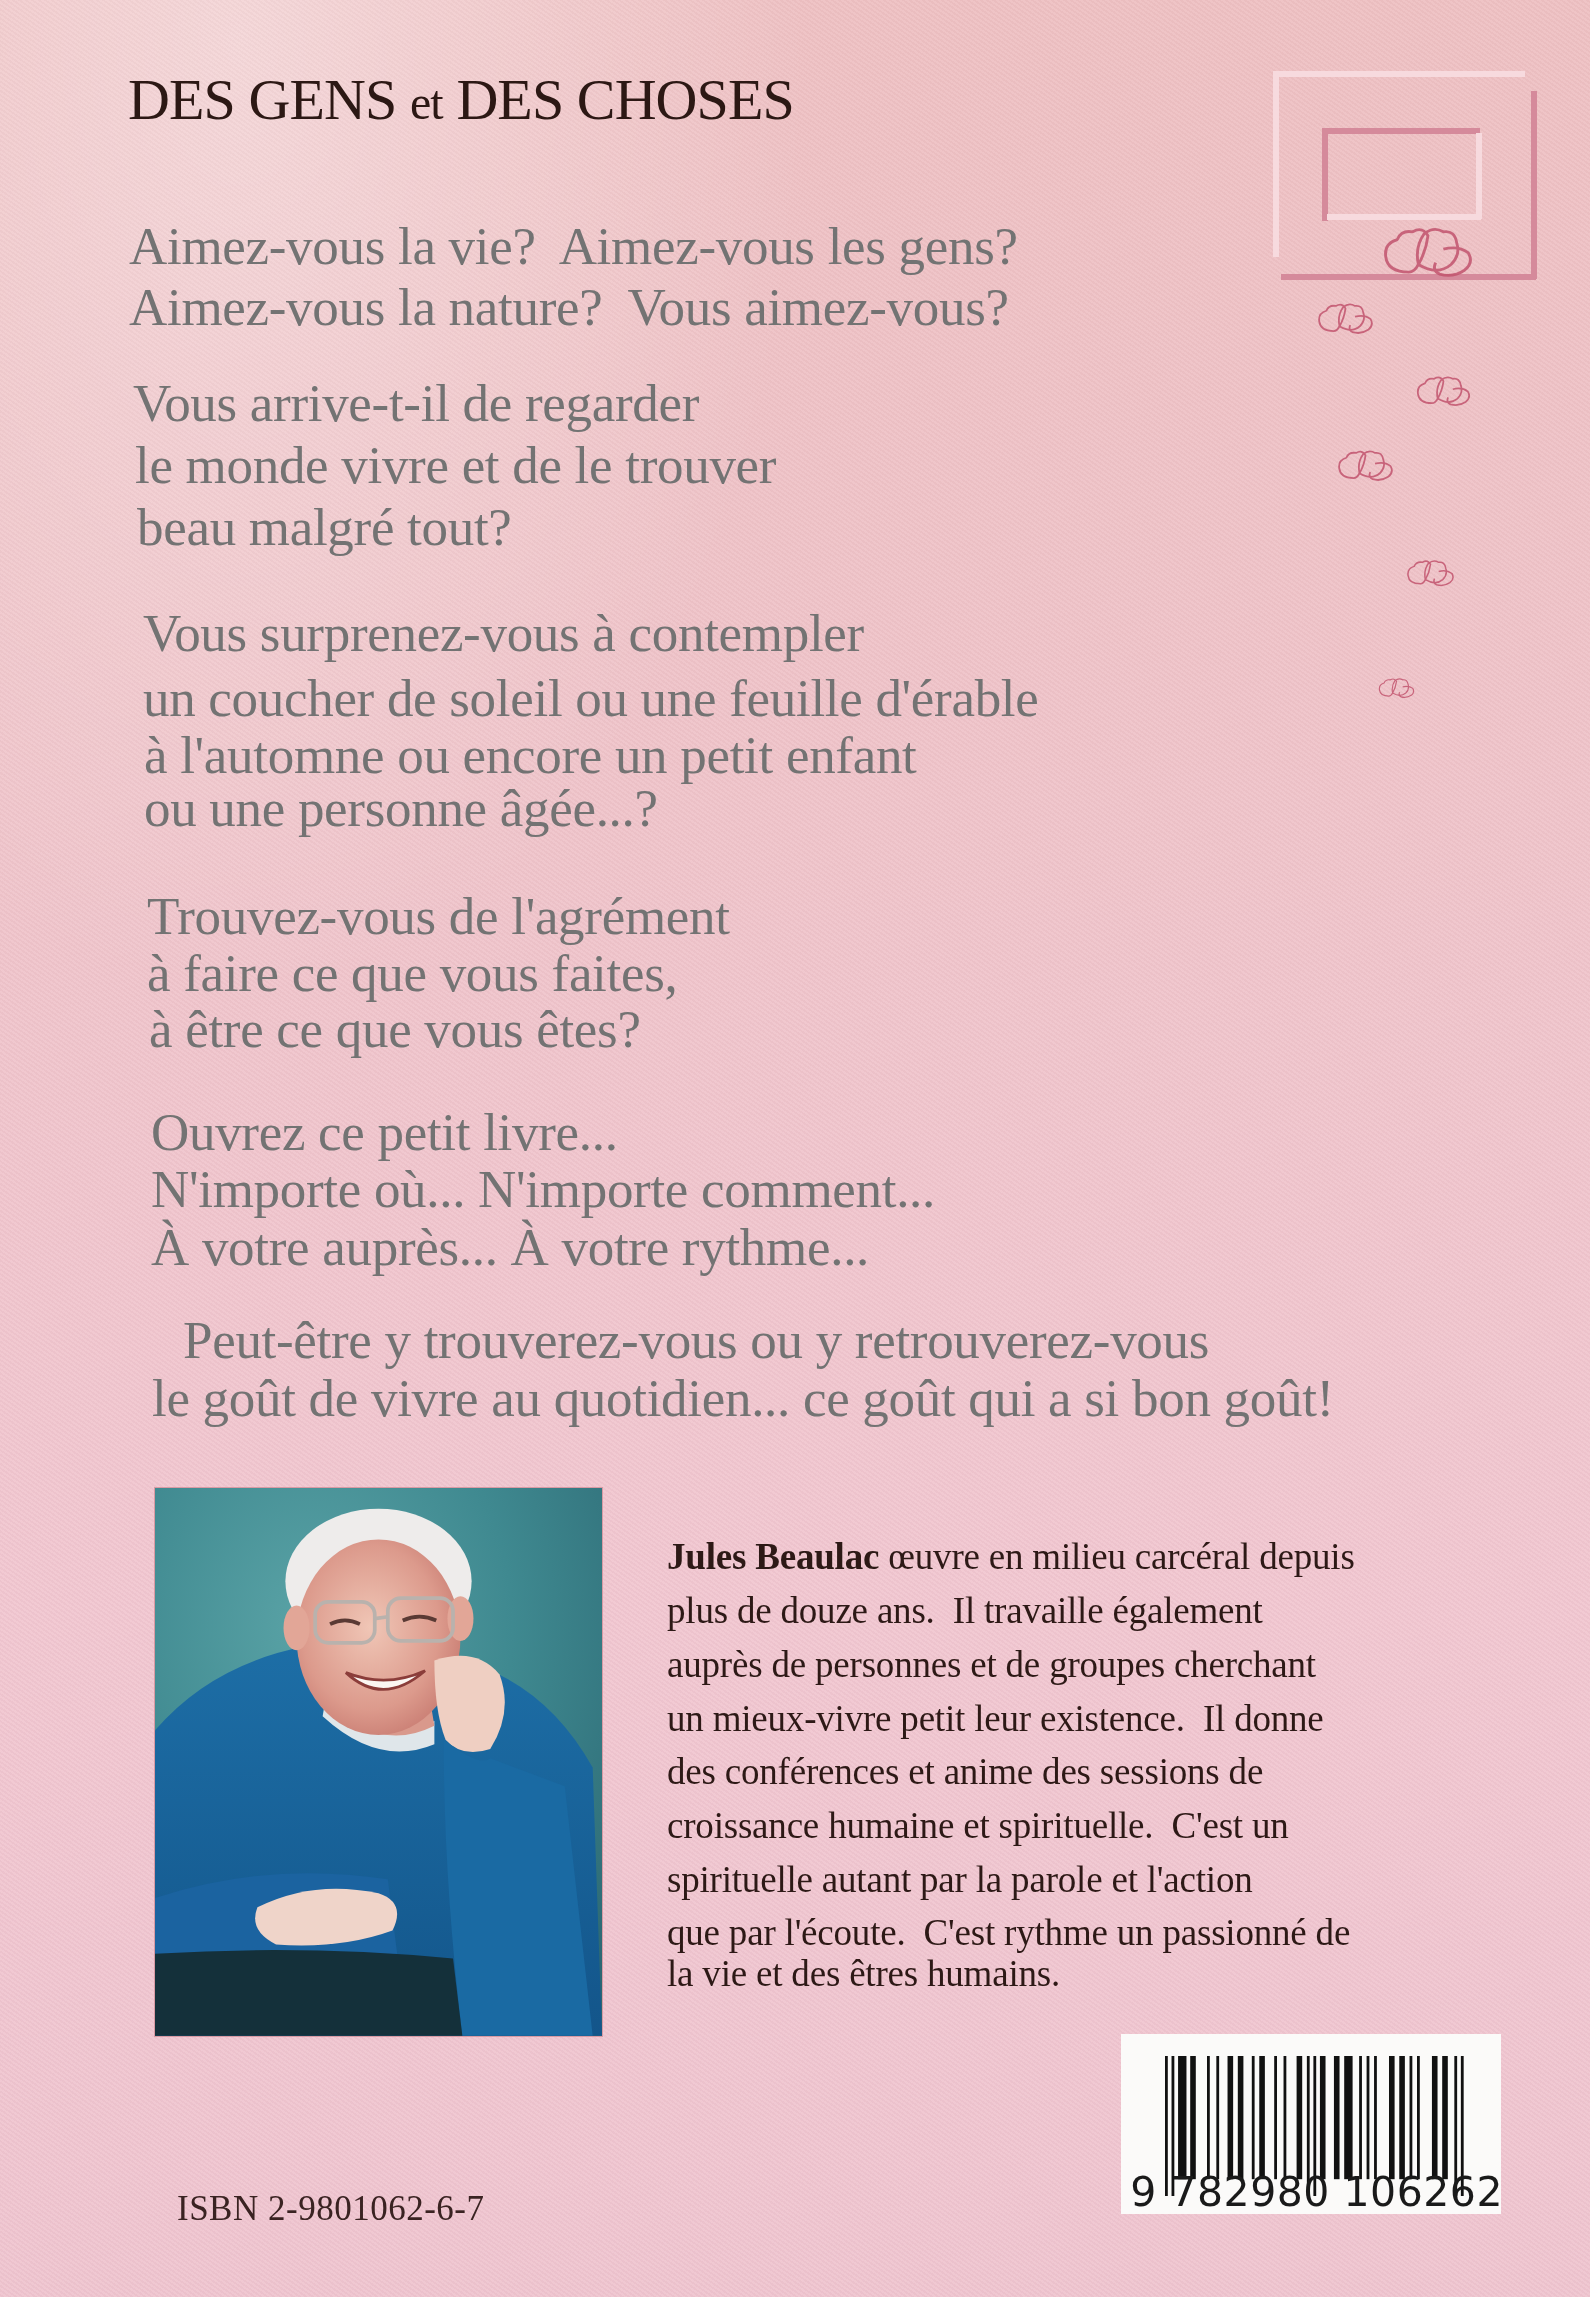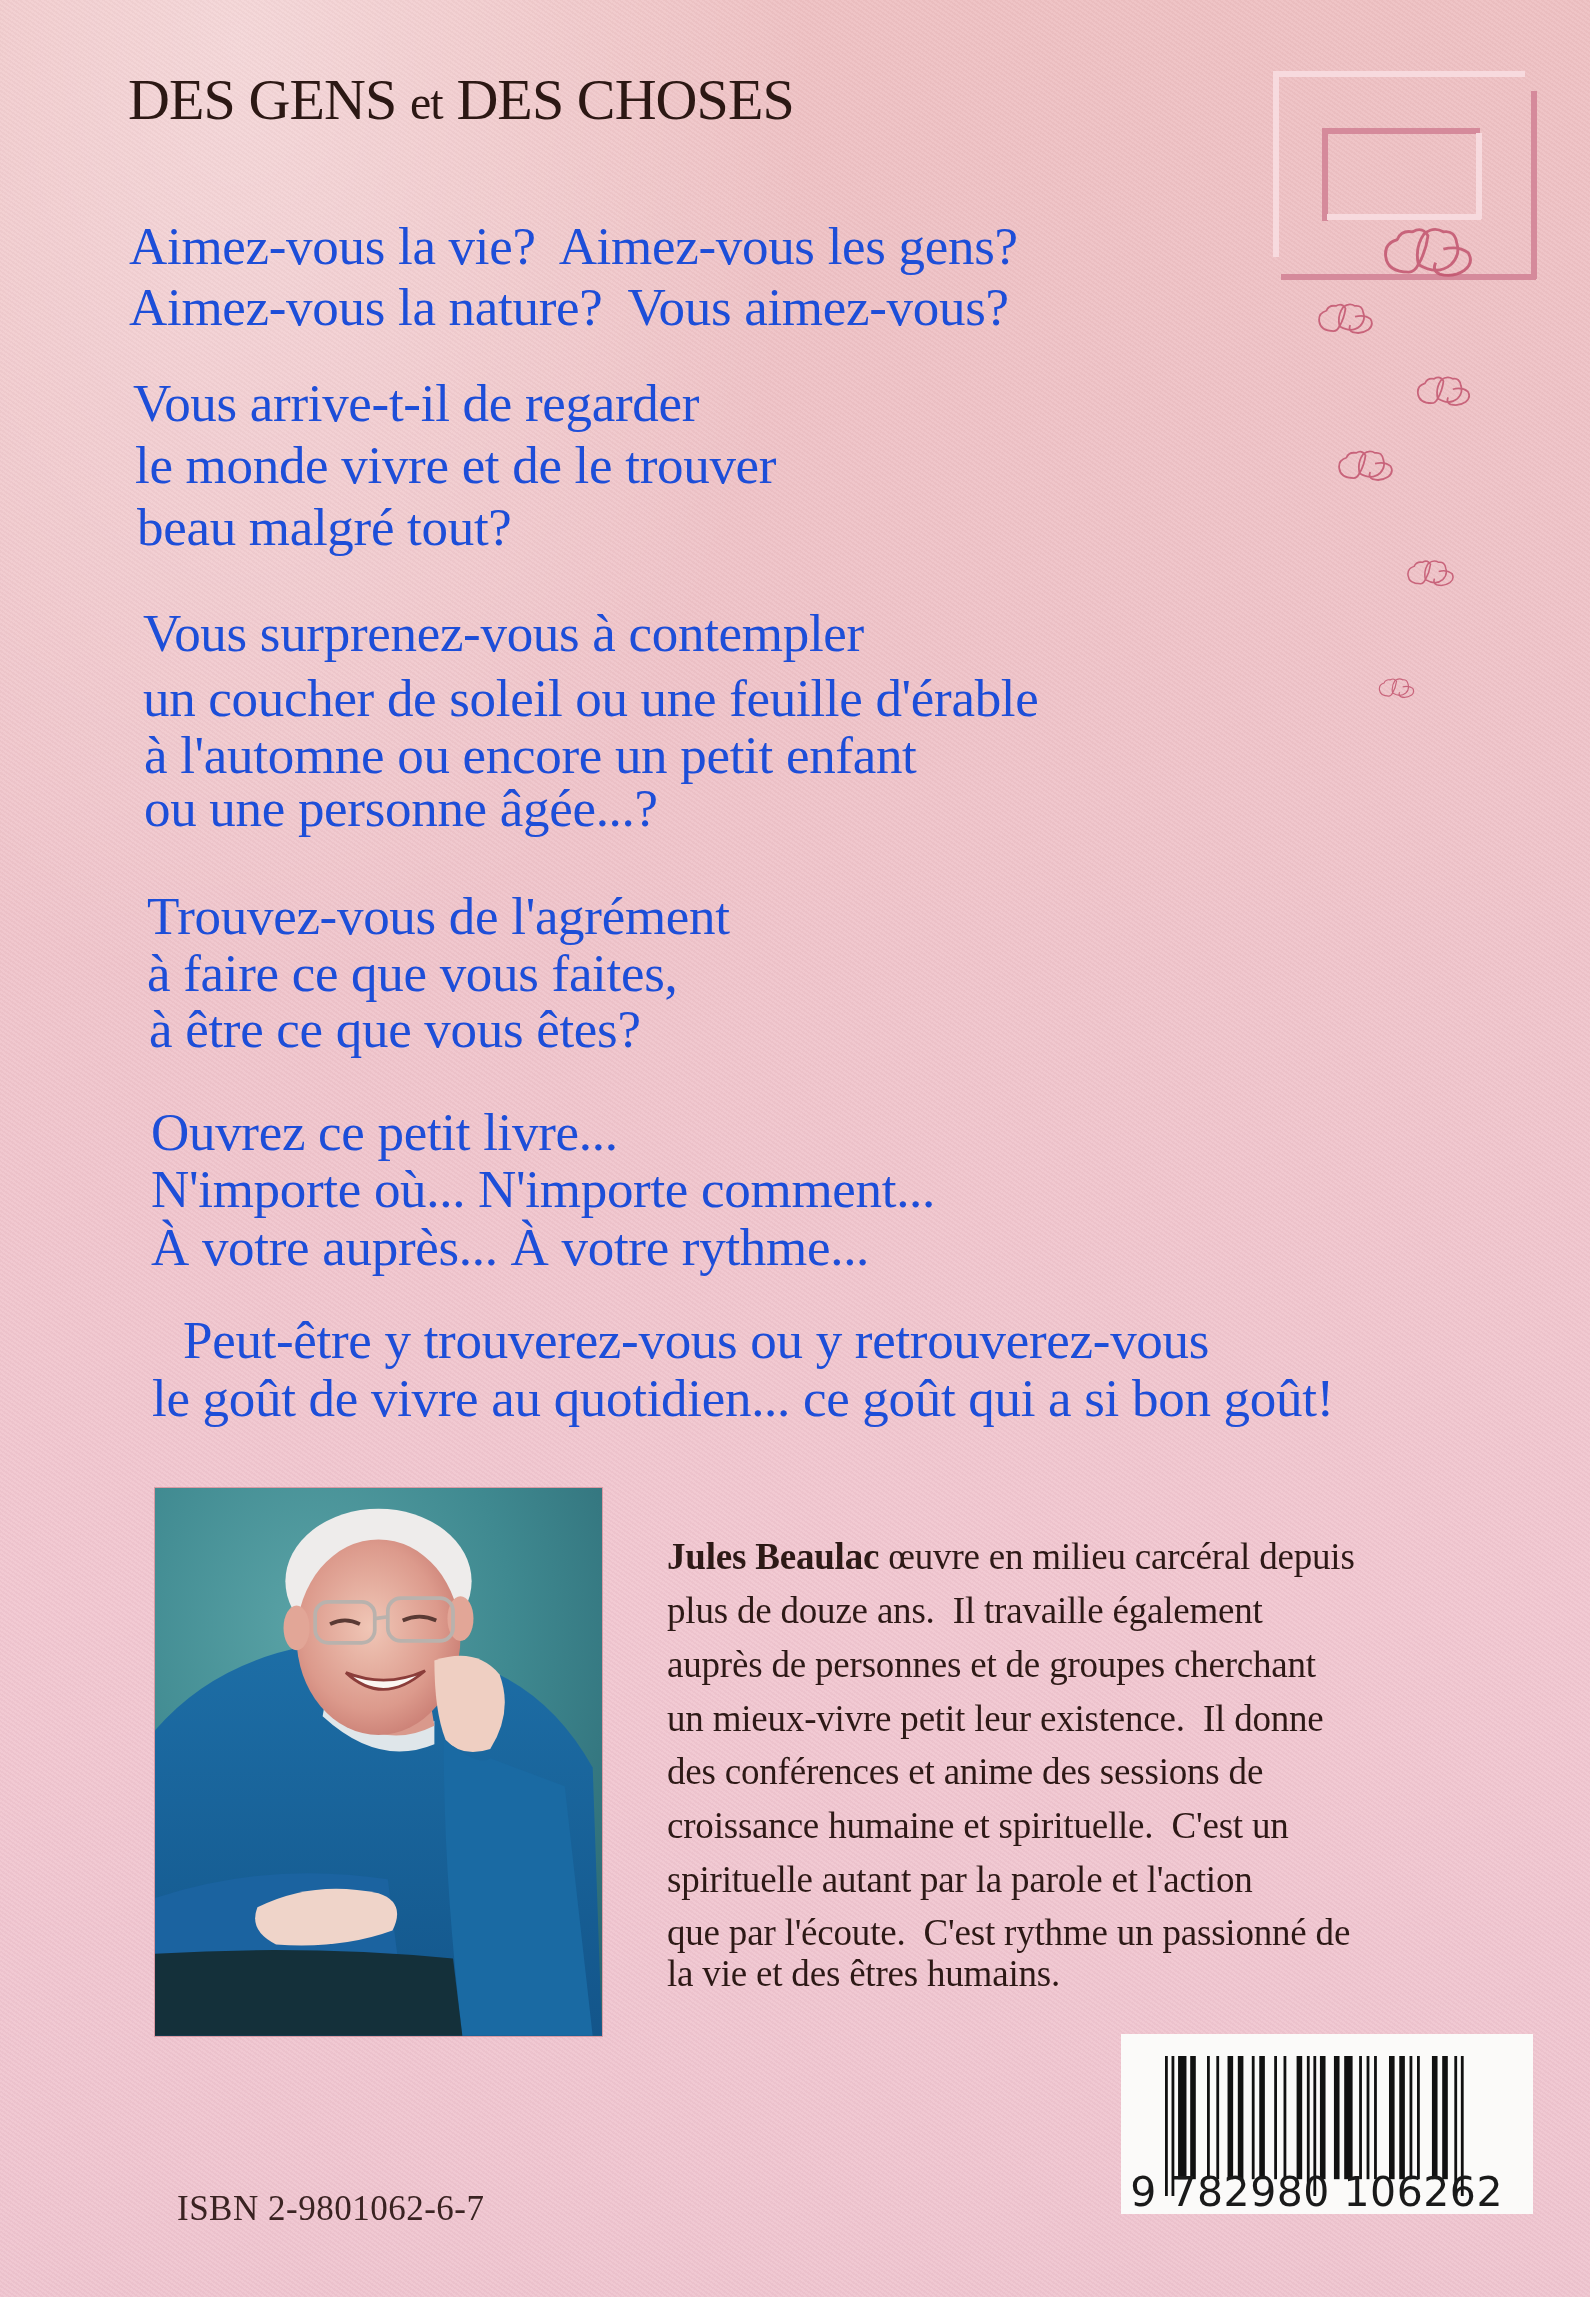--- a/index.html
+++ b/index.html
@@ -15,39 +15,39 @@
       repeating-linear-gradient(35deg, rgba(255,255,255,0.07) 0 1.9px, rgba(0,0,0,0.015) 1.9px 3.7px),
       radial-gradient(ellipse at 15% 2%, rgba(255,255,255,0.35), rgba(255,255,255,0) 30%);
   }
   .abs { position: absolute; white-space: pre; }
   .title {
     left: 128px; top: 65px; font-size: 58px; line-height: 69px;
     letter-spacing: -0.9px; color: #2c1814;
   }
   .title .small { font-size: 48px; }
   .body-line {
-    font-size: 53px; line-height: 62px; color: #1d4ed8;
+    font-size: 53px; line-height: 62px; color: #737373;
     letter-spacing: -0.3px;
   }
   .bio-line {
     font-size: 37px; line-height: 45px; color: #2d1916;
     letter-spacing: -0.2px;
   }
   .bio-line b { font-weight: bold; }
   .photo {
     position: absolute; left: 154px; top: 1487px; width: 447px; height: 548px;
     overflow: hidden; border: 1.9px solid #d99aa4;
     background:
       radial-gradient(ellipse at 30% 20%, #4f9aa0 0%, #3d868d 40%, #2f7079 100%);
   }
   .photo svg { display: block; }
   .frame-line { position: absolute; }
   .flower { position: absolute; }
   .barcode-box {
-    position: absolute; left: 1121px; top: 2034px; width: 412px; height: 180px;
+    position: absolute; left: 1121px; top: 2034px; width: 380px; height: 180px;
     background: #fbfaf9;
   }
   .barcode-bars { position: absolute; left: 44px; top: 22.4px; }
   .barcode-digits {
     position: absolute; left: 9.3px; top: 138px;
     font-family: "DejaVu Sans", "Liberation Sans", sans-serif;
     font-size: 41px; line-height: 41px; color: #1a1a1a; white-space: pre;
     letter-spacing: 0.5px;
   }
   .isbn {

